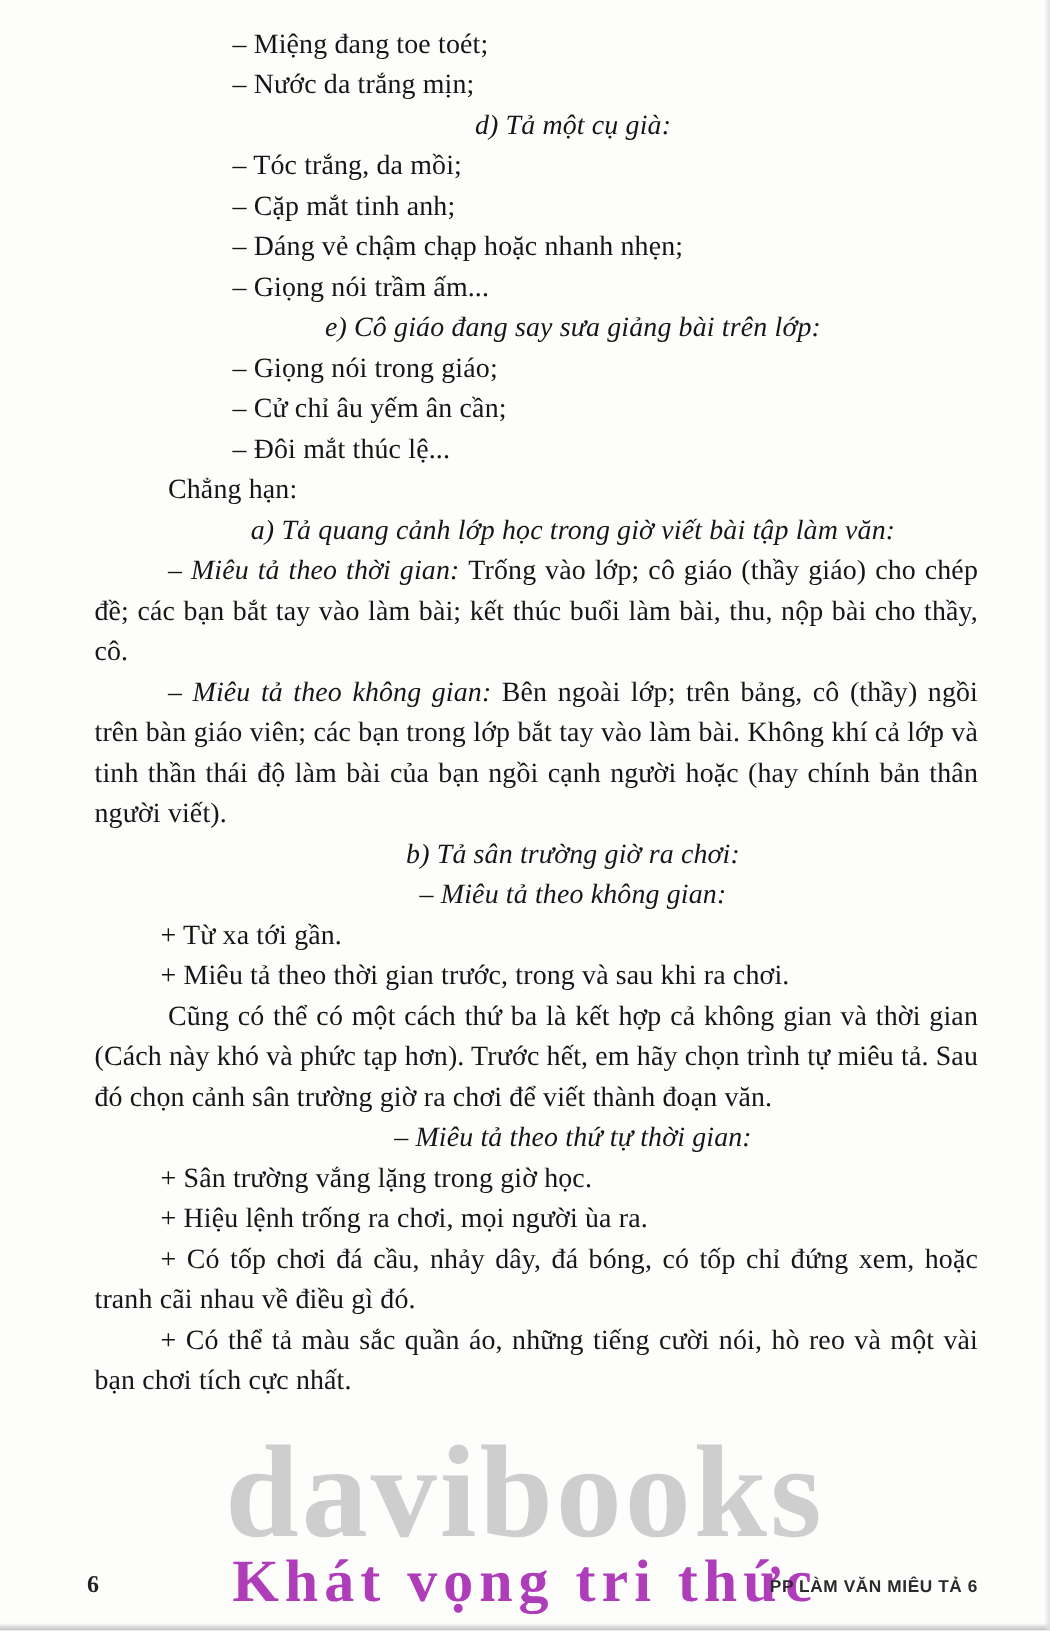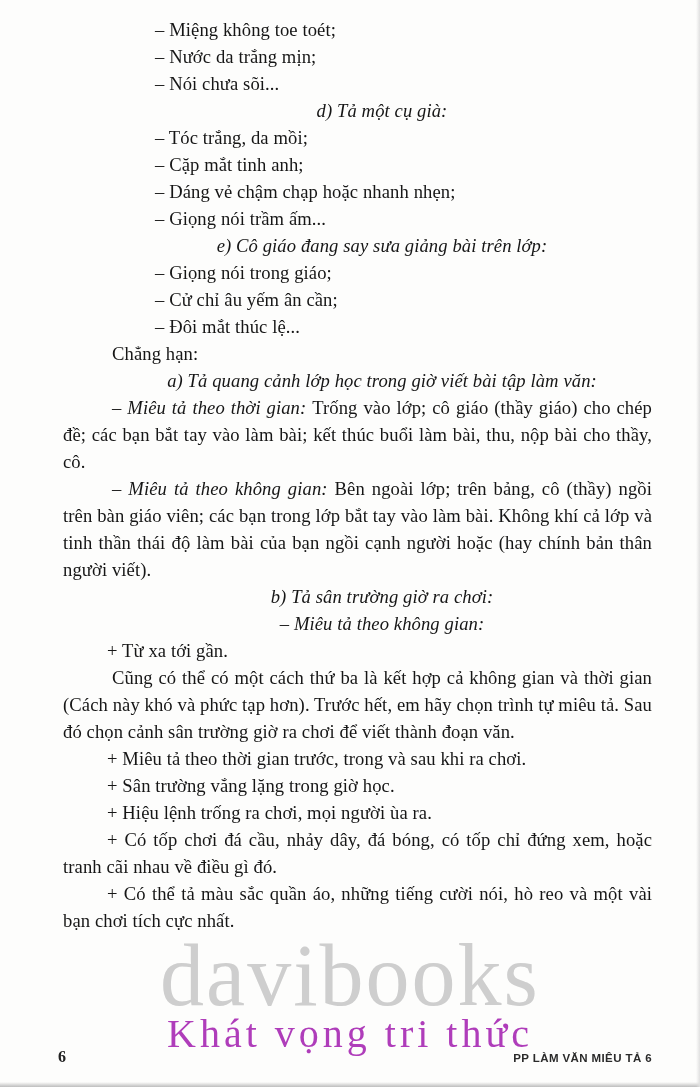--- a/index.html
+++ b/index.html
@@ -58,25 +58,26 @@
     font-weight: bold;
     letter-spacing: 0.4px;
     color: #2a2a2a;
     margin-top: 46px;
   }
 
   .watermark {
     position: absolute;
     left: 0;
     width: 700px;
-    top: 930px;
+    top: 950px;
     z-index: 1;
     text-align: center;
     pointer-events: none;
     opacity: 0.85;
+    font-weight: bold;
   }
   .watermark-brand {
     font-family: "Liberation Serif", serif;
     font-size: 88px;
     line-height: 92px;
     color: #c6c6c6;
     letter-spacing: 2px;
   }
   .watermark-slogan {
     font-family: "Liberation Serif", serif;
@@ -108,41 +109,41 @@
 </style>
 </head>
 <body>
 
 <div class="watermark">
   <div class="watermark-brand">davibooks</div>
   <div class="watermark-slogan">Khát vọng tri thức</div>
 </div>
 
 <div class="page-content">
-    <p class="para deep"><span>– Miệng không toe toét;</span></p>
+    <p class="para deep"><span>– Miệng đang toe toét;</span></p>
     <p class="para deep"><span>– Nước da trắng mịn;</span></p>
-    <p class="para deep"><span>– Nói chưa sõi...</span></p>
     <p class="para label"><span class="it">d) Tả một cụ già:</span></p>
     <p class="para deep"><span>– Tóc trắng, da mồi;</span></p>
     <p class="para deep"><span>– Cặp mắt tinh anh;</span></p>
     <p class="para deep"><span>– Dáng vẻ chậm chạp hoặc nhanh nhẹn;</span></p>
     <p class="para deep"><span>– Giọng nói trầm ấm...</span></p>
     <p class="para label"><span class="it">e) Cô giáo đang say sưa giảng bài trên lớp:</span></p>
     <p class="para deep"><span>– Giọng nói trong giáo;</span></p>
     <p class="para deep"><span>– Cử chỉ âu yếm ân cần;</span></p>
     <p class="para deep"><span>– Đôi mắt thúc lệ...</span></p>
     <p class="para body"><span>Chẳng hạn:</span></p>
     <p class="para label"><span class="it">a) Tả quang cảnh lớp học trong giờ viết bài tập làm văn:</span></p>
     <p class="para body"><span class="it">– Miêu tả theo thời gian: </span><span>Trống vào lớp; cô giáo (thầy giáo) cho chép đề; các bạn bắt tay vào làm bài; kết thúc buổi làm bài, thu, nộp bài cho thầy, cô.</span></p>
     <p class="para body"><span class="it">– Miêu tả theo không gian: </span><span>Bên ngoài lớp; trên bảng, cô (thầy) ngồi trên bàn giáo viên; các bạn trong lớp bắt tay vào làm bài. Không khí cả lớp và tinh thần thái độ làm bài của bạn ngồi cạnh người hoặc (hay chính bản thân người viết).</span></p>
     <p class="para label"><span class="it">b) Tả sân trường giờ ra chơi:</span></p>
     <p class="para label"><span class="it">– Miêu tả theo không gian:</span></p>
     <p class="para plus"><span>+ Từ xa tới gần.</span></p>
+    <p class="para plus"><span>+ Miêu tả theo thời gian trước, trong và sau khi ra chơi.</span></p>
     <p class="para body"><span>Cũng có thể có một cách thứ ba là kết hợp cả không gian và thời gian (Cách này khó và phức tạp hơn). Trước hết, em hãy chọn trình tự miêu tả. Sau đó chọn cảnh sân trường giờ ra chơi để viết thành đoạn văn.</span></p>
-    <p class="para plus"><span>+ Miêu tả theo thời gian trước, trong và sau khi ra chơi.</span></p>
+    <p class="para label"><span class="it">– Miêu tả theo thứ tự thời gian:</span></p>
     <p class="para plus"><span>+ Sân trường vắng lặng trong giờ học.</span></p>
     <p class="para plus"><span>+ Hiệu lệnh trống ra chơi, mọi người ùa ra.</span></p>
     <p class="para plus"><span>+ Có tốp chơi đá cầu, nhảy dây, đá bóng, có tốp chỉ đứng xem, hoặc tranh cãi nhau về điều gì đó.</span></p>
     <p class="para plus"><span>+ Có thể tả màu sắc quần áo, những tiếng cười nói, hò reo và một vài bạn chơi tích cực nhất.</span></p>
   </div>
 
 <div class="page-footer">
   <span class="page-number">6</span>
   <span class="running-title">PP LÀM VĂN MIÊU TẢ 6</span>
 </div>

